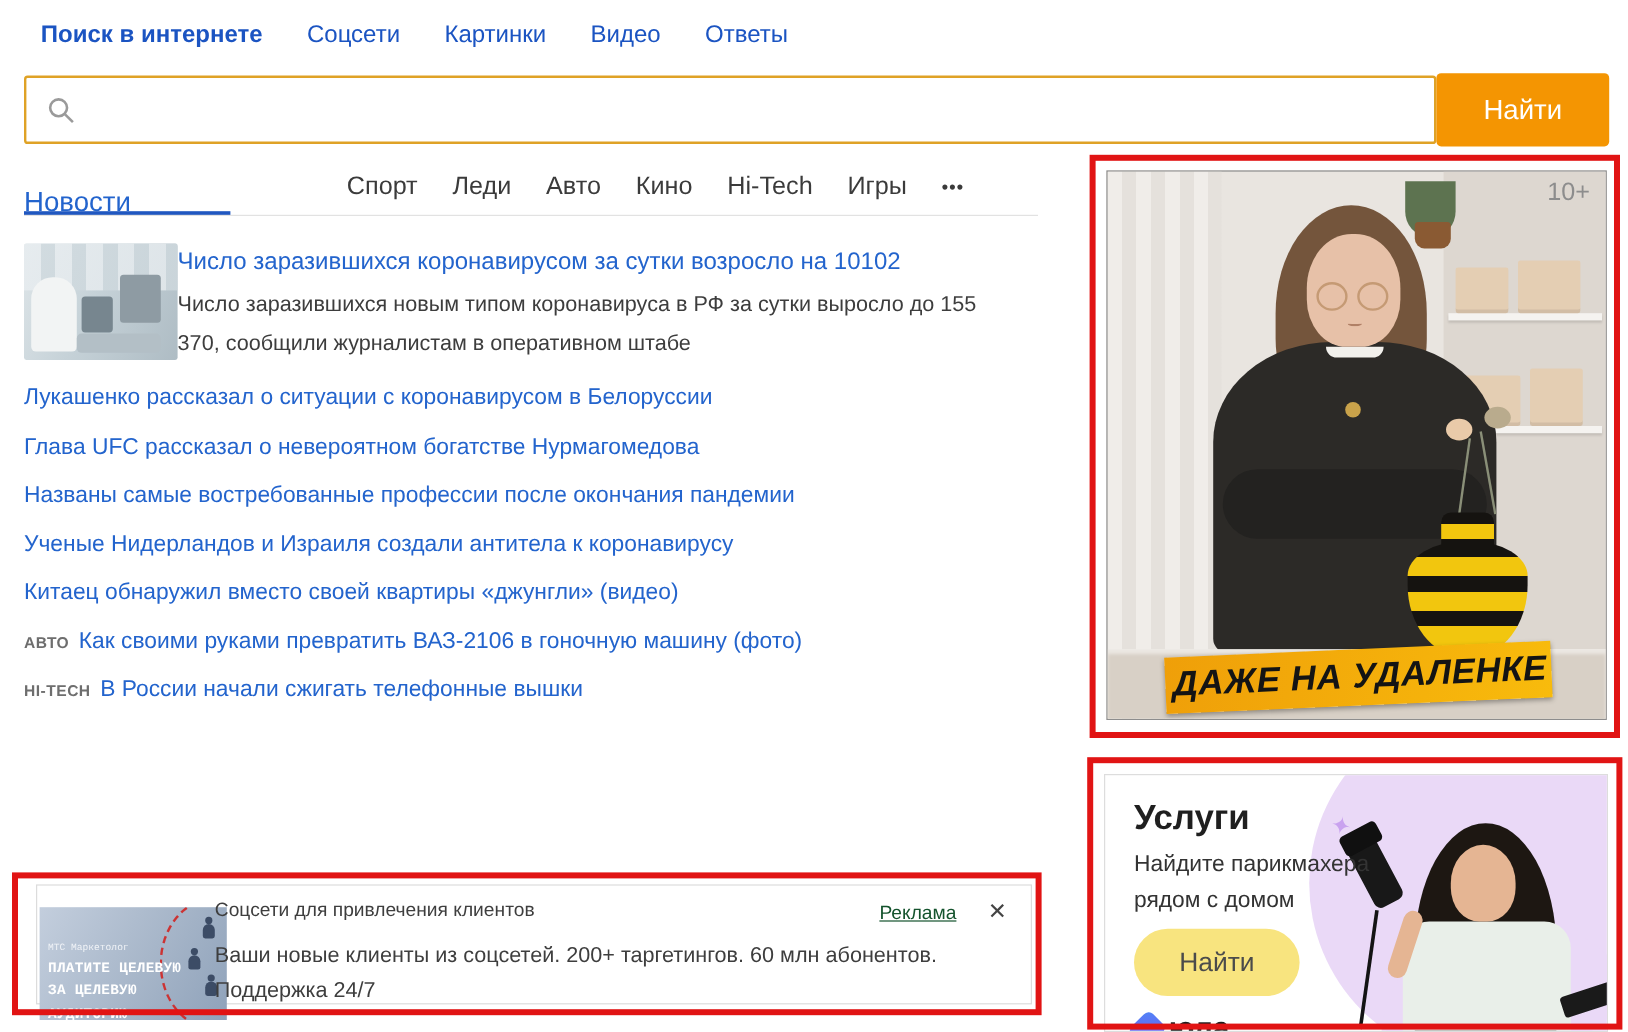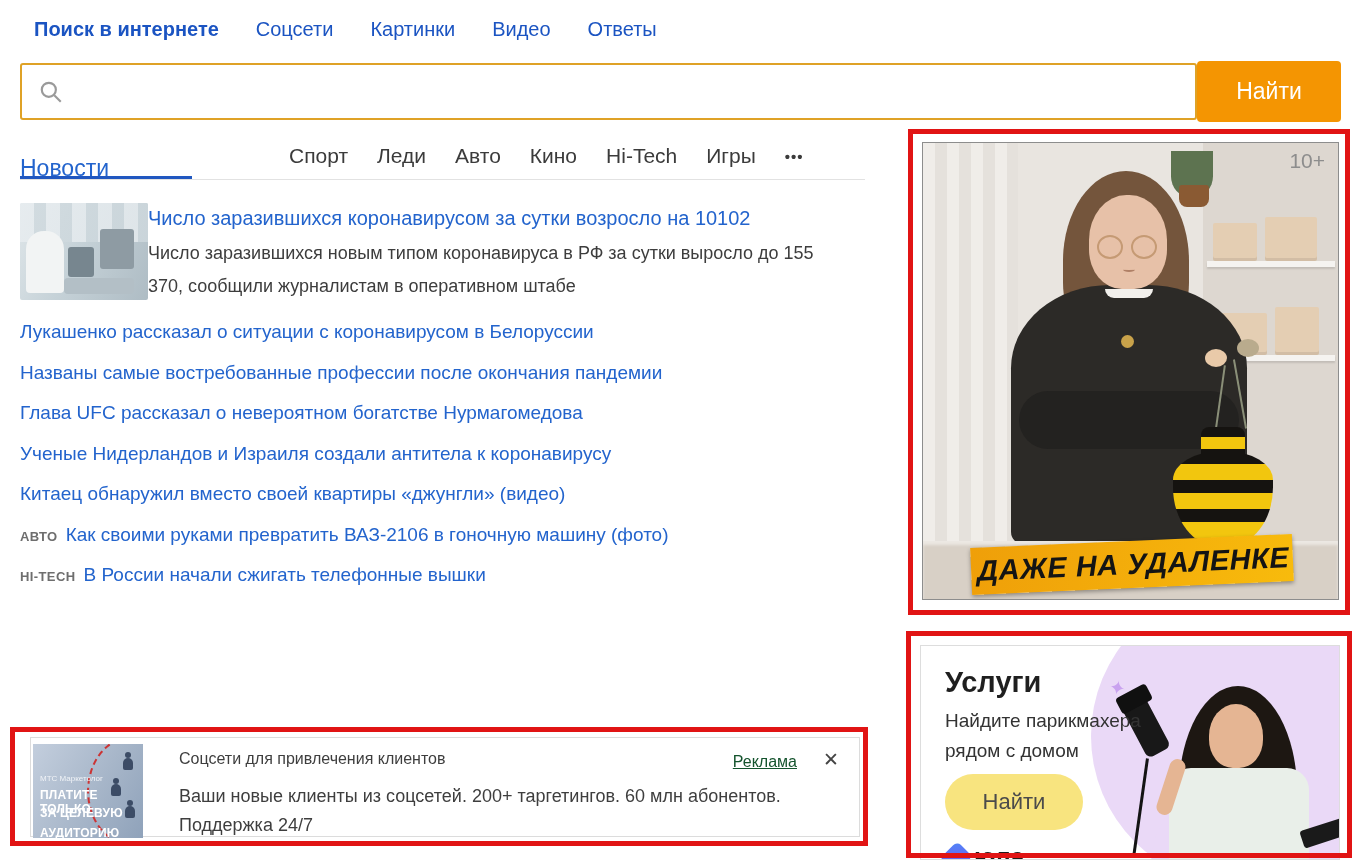--- a/index.html
+++ b/index.html
@@ -68,22 +68,23 @@
   .annot-bottom     { left:10px;  top:727px; width:858px; height:119px; }
   .annot-right-top  { left:908px; top:129px; width:442px; height:486px; }
   .annot-right-bot  { left:906px; top:631px; width:446px; height:227px; }
 
   
   .adcard {
     position:absolute; left:30px; top:737px; width:830px; height:100px;
     border:1px solid #dcdcdc; background:#fff;
   }
   .mts-thumb {
-    position:absolute; left:2px; top:6px; width:110px; height:94px; overflow:hidden;
+    position:absolute; left:2px; top:18px; width:156px; height:94px; overflow:hidden;
     background:linear-gradient(120deg,#c3cedd 0%,#a7b6c9 55%,#8fa2ba 100%);
+    font-family:Liberation Mono, monospace;
   }
   .mts-thumb .arc { position:absolute; right:-34px; top:-8px; width:90px; height:110px;
     border:2px dashed #c33; border-radius:50%; }
   .mts-thumb .p { position:absolute; width:10px; height:12px; background:#3c4c66; border-radius:5px 5px 2px 2px; }
   .mts-thumb .p::before { content:""; position:absolute; left:2px; top:-6px; width:6px; height:6px; background:#3c4c66; border-radius:50%; }
   .mts-brand { position:absolute; left:7px; top:30px; font-size:8px; color:#f0f3f7; }
   .mts-line  { position:absolute; left:7px; font-size:12px; font-weight:bold; color:#fff; letter-spacing:.2px; }
   .adcard .ad-title { position:absolute; left:148px; top:12px; font-size:16px; color:#3e3e3e; }
   .adcard .ad-label { position:absolute; right:62px; top:15px; font-size:16px; color:#14532d;text-decoration:underline; }
   .adcard .ad-close { position:absolute; right:20px; top:10px; font-size:19px; color:#444; cursor:pointer; }
@@ -191,36 +192,36 @@
   <div class="doctor"></div>
   <div class="equip1"></div>
   <div class="equip2"></div>
   <div class="bed"></div>
 </div>
 <a class="lead-title">Число заразившихся коронавирусом за сутки возросло на 10102</a>
 <div class="lead-summary">Число заразившихся новым типом коронавируса в РФ за сутки выросло до 155 370, сообщили журналистам в оперативном штабе</div>
 
 <ul class="news-list">
   <li><a>Лукашенко рассказал о ситуации с коронавирусом в Белоруссии</a></li>
+  <li><a>Глава UFC рассказал о невероятном богатстве Нурмагомедова</a></li>
   <li><a>Названы самые востребованные профессии после окончания пандемии</a></li>
-  <li><a>Глава UFC рассказал о невероятном богатстве Нурмагомедова</a></li>
   <li><a>Ученые Нидерландов и Израиля создали антитела к коронавирусу</a></li>
   <li><a>Китаец обнаружил вместо своей квартиры «джунгли» (видео)</a></li>
   <li><span class="cat">АВТО</span><a>Как своими руками превратить ВАЗ-2106 в гоночную машину (фото)</a></li>
   <li><span class="cat">HI-TECH</span><a>В России начали сжигать телефонные вышки</a></li>
 </ul>
 
 <div class="adcard">
   <div class="mts-thumb">
     <div class="arc"></div>
     <div class="p" style="right:10px; top:14px;"></div>
     <div class="p" style="right:22px; top:40px;"></div>
     <div class="p" style="right:8px;  top:62px;"></div>
     <div class="mts-brand">МТС Маркетолог</div>
-    <div class="mts-line" style="top:44px;">ПЛАТИТЕ ТОЛЬКО</div>
+    <div class="mts-line" style="top:44px;">ПЛАТИТЕ ЦЕЛЕВУЮ</div>
     <div class="mts-line" style="top:62px;">ЗА ЦЕЛЕВУЮ</div>
     <div class="mts-line" style="top:82px;">АУДИТОРИЮ</div>
   </div>
   <a class="ad-title">Соцсети для привлечения клиентов</a>
   <span class="ad-label">Реклама</span>
   <span class="ad-close">✕</span>
   <div class="ad-body">Ваши новые клиенты из соцсетей. 200+ таргетингов. 60 млн абонентов. Поддержка 24/7</div>
 </div>
 
 <div class="bee-ad">

